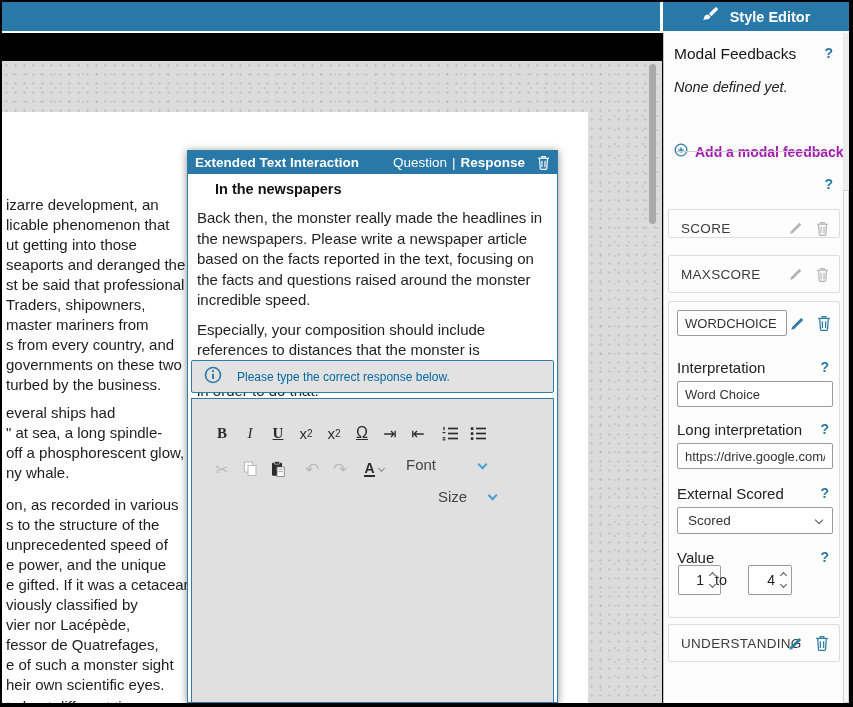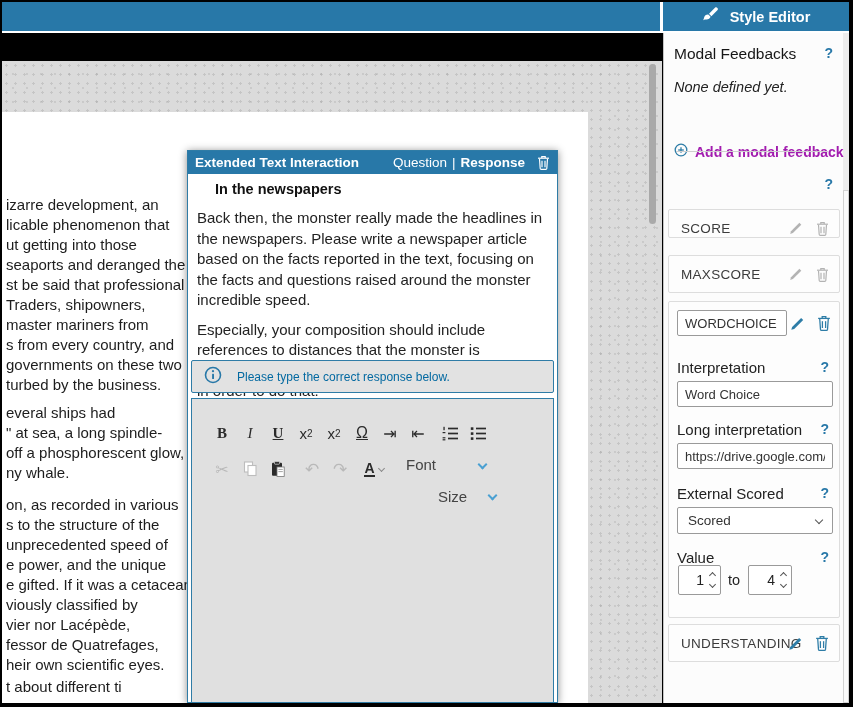--- a/index.html
+++ b/index.html
@@ -141,20 +141,21 @@
         </div>
         <div class="para gap12">
           <div>on, as recorded in various</div>
           <div>s to the structure of the</div>
           <div>unprecedented speed of</div>
           <div>e power, and the unique</div>
           <div>e gifted. If it was a cetacean,</div>
           <div>viously classified by</div>
           <div>vier nor Lacépède,</div>
           <div>fessor de Quatrefages,</div>
+          <div>e of such a monster sight</div>
           <div>heir own scientific eyes.</div>
         </div>
         <div class="para gap2">
           <div>t about different ti</div>
         </div>
       </div>
     </div>
   </div>
   <div class="scroll-thumb-left"></div>
 
@@ -370,21 +371,21 @@
 
       <span class="fld-label" style="top:247px">Value</span>
       <span class="fld-help" style="top:247px">?</span>
       <div class="spin" style="top:263px;left:9px;width:43px">
         <input value="1" style="">
         <span class="arrows">
             <span class="sp-up"></span>
             <span class="sp-dn"></span>
           </span>
       </div>
-      <span class="to-word" style="top:270px;left:59px">to</span>
+      <span class="to-word" style="top:270px;left:46px">to</span>
       <div class="spin" style="top:263px;left:79px;width:44px">
         <input value="4" style="">
         <span class="arrows">
             <span class="sp-up"></span>
             <span class="sp-dn"></span>
           </span>
       </div>
     </div>
 
     <div class="card" style="top:591px;height:38px">

